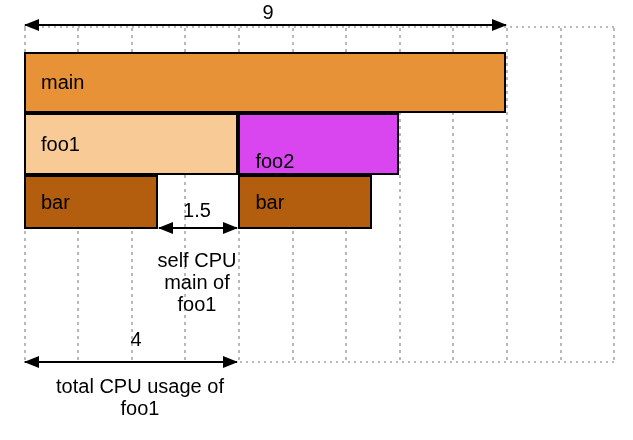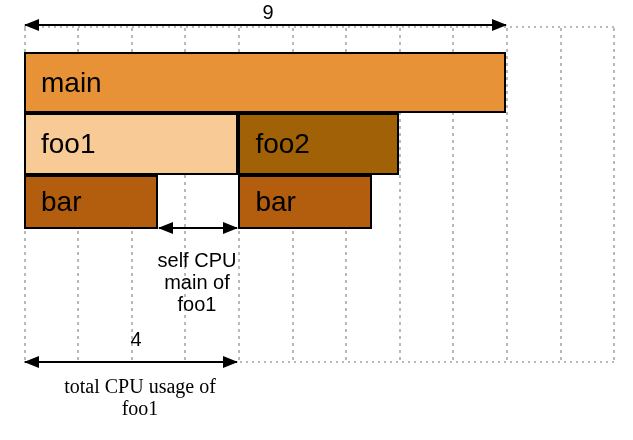--- a/index.html
+++ b/index.html
@@ -3,21 +3,21 @@
 <meta charset="utf-8">
 <style>
   html,body{margin:0;padding:0;background:#ffffff;}
   body{font-family:"Liberation Sans",sans-serif;color:#000;}
   .canvas{position:relative;width:633px;height:440px;background:#fff;overflow:hidden;}
   .vgrid{position:absolute;top:28px;height:332px;width:2px;
          background:repeating-linear-gradient(to bottom,#b9b9b9 0 3px,transparent 3px 7px);}
   .hdash{position:absolute;height:2px;
          background:repeating-linear-gradient(to right,#b9b9b9 0 2px,transparent 2px 6px);}
   .frame{position:absolute;border:2px solid #000;box-sizing:border-box;
-         display:flex;align-items:center;padding-left:15px;font-size:28px;}
+         display:flex;align-items:center;padding-left:15px;font-size:20px;}
   .arrow{position:absolute;height:12px;}
   .arrow .shaft{position:absolute;left:1px;right:1px;top:5px;height:2px;background:#000;}
   .head{position:absolute;top:0;width:0;height:0;
         border-top:6px solid transparent;border-bottom:6px solid transparent;}
   .head.l{left:0;border-right:15px solid #000;}
   .head.r{right:0;border-left:15px solid #000;}
   .lbl{position:absolute;font-size:20px;line-height:22px;text-align:center;white-space:pre-line;}
 </style>
 </head>
 <body>
@@ -41,49 +41,50 @@
   <div class="hdash" id="hdash-top" style="left:24px;top:26px;width:594px;"></div>
   <div class="hdash" id="hdash-bottom" style="left:24px;top:361px;width:594px;"></div>
 
   <div id="frames">
       <div class="frame" style="left: 24px; top: 52px; width: 482px; height: 61px; background: rgb(232, 146, 56);">
         <span>main</span>
       </div>
       <div class="frame" style="left: 24px; top: 113px; width: 214px; height: 62px; background: rgb(248, 202, 150);">
         <span>foo1</span>
       </div>
-      <div class="frame" style="left: 238.4px; top: 113px; width: 161px; height: 62px; background: #a16207;">
+      <div class="frame" style="left: 238.4px; top: 113px; width: 161px; height: 62px; background: #d946ef; align-items: flex-end;">
         <span>foo2</span>
       </div>
       <div class="frame" style="left: 24px; top: 175px; width: 134px; height: 54px; background: rgb(178, 94, 14);">
         <span>bar</span>
       </div>
       <div class="frame" style="left: 238.4px; top: 175px; width: 134px; height: 54px; background: rgb(178, 94, 14);">
         <span>bar</span>
       </div>
     </div>
 
   <div class="lbl" style="left:238px;top:1px;width:60px;">9</div>
   <div class="arrow" style="left:24px;top:19px;width:483px;">
     <span class="head l"></span>
     <div class="shaft"></div>
     <span class="head r"></span>
   </div>
 
+  <div class="lbl" style="left:167px;top:199px;width:60px;">1.5</div>
   <div class="arrow" style="left:158px;top:222px;width:80px;">
     <span class="head l"></span>
     <div class="shaft"></div>
     <span class="head r"></span>
   </div>
   <div class="lbl" style="left:127px;top:249px;width:140px;">self CPU
 main of
 foo1</div>
 
   <div class="lbl" style="left:106px;top:328px;width:60px;">4</div>
   <div class="arrow" style="left:24px;top:356px;width:214px;">
     <span class="head l"></span>
     <div class="shaft"></div>
     <span class="head r"></span>
   </div>
-  <div class="lbl" style="left:30px;top:375px;width:220px;font-family:Liberation Serif, serif;">total CPU usage of
+  <div class="lbl" style="left:30px;top:375px;width:220px;">total CPU usage of
 foo1</div>
 
 </div>
 
 </body></html>

